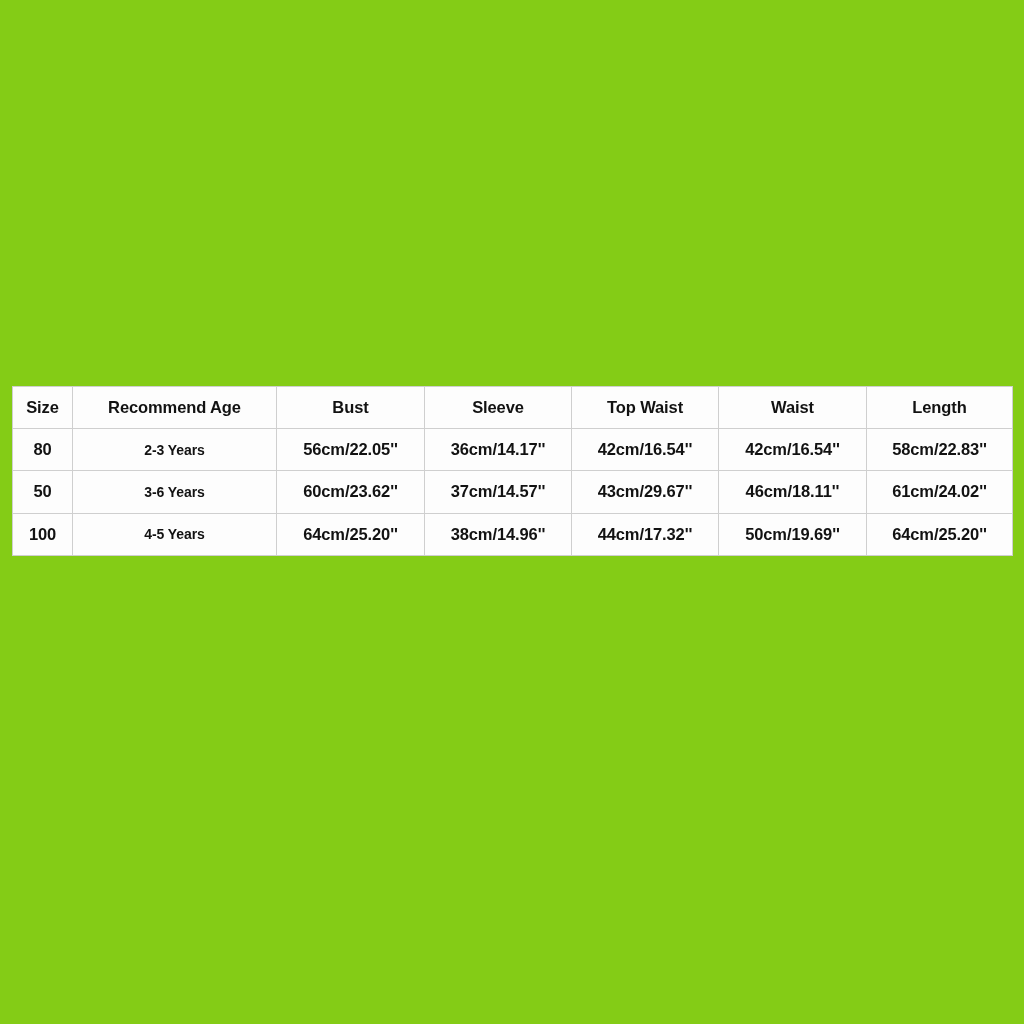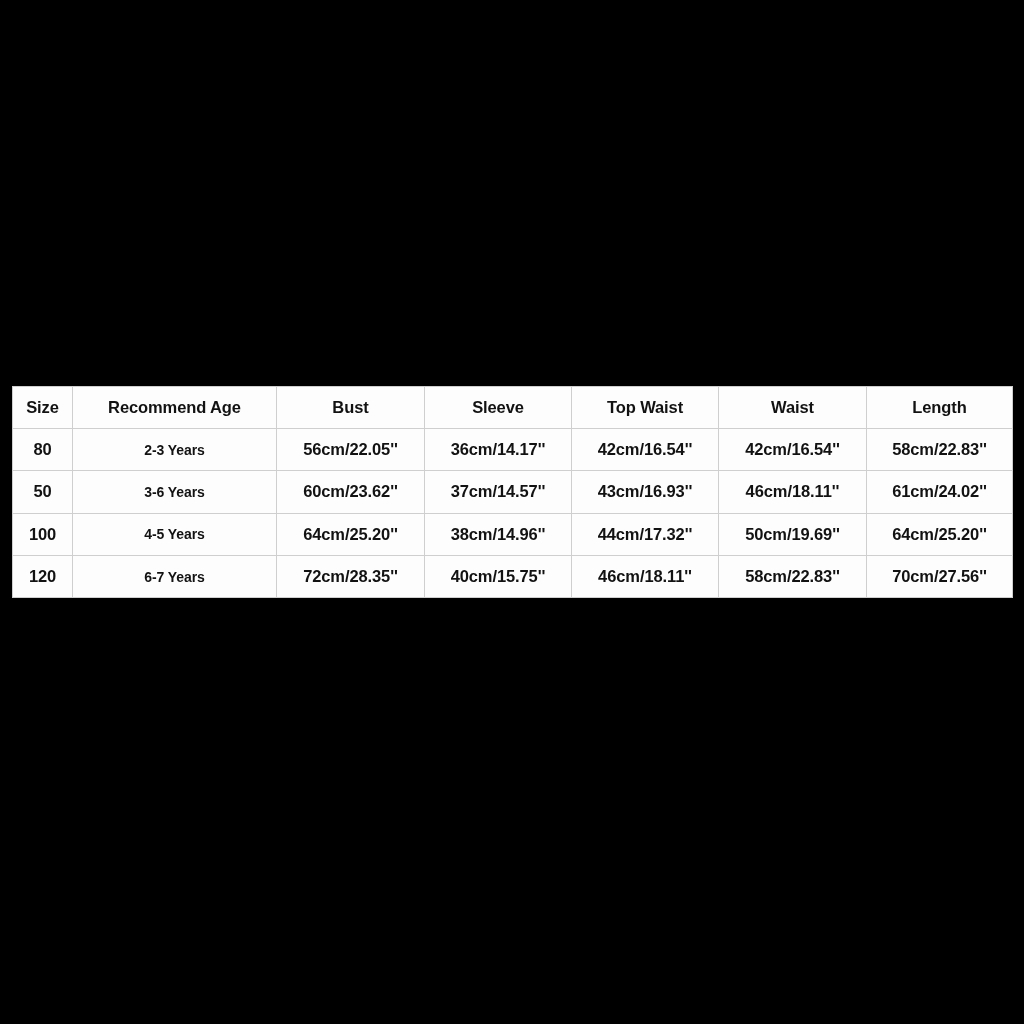--- a/index.html
+++ b/index.html
@@ -11,21 +11,21 @@
     height: 1024px;
     background: #ffffff;
     font-family: "Liberation Sans", sans-serif;
     overflow: hidden;
   }
 
   #page {
     position: relative;
     width: 1024px;
     height: 1024px;
-    background: #000000;
+    background: #84cc16;
   }
 
   #size-chart-wrap {
     position: absolute;
     left: 12px;
     top: 386px;
     width: 1000px;
   }
 
   table.size-chart {
@@ -110,39 +110,30 @@
           <td>36cm/14.17''</td>
           <td>42cm/16.54''</td>
           <td>42cm/16.54''</td>
           <td>58cm/22.83''</td>
         </tr>
         <tr>
           <td class="col-size">50</td>
           <td class="col-age">3-6 Years</td>
           <td>60cm/23.62''</td>
           <td>37cm/14.57''</td>
-          <td>43cm/16.93''</td>
+          <td>43cm/29.67''</td>
           <td>46cm/18.11''</td>
           <td>61cm/24.02''</td>
         </tr>
         <tr>
           <td class="col-size">100</td>
           <td class="col-age">4-5 Years</td>
           <td>64cm/25.20''</td>
           <td>38cm/14.96''</td>
           <td>44cm/17.32''</td>
           <td>50cm/19.69''</td>
           <td>64cm/25.20''</td>
         </tr>
-        <tr>
-          <td class="col-size">120</td>
-          <td class="col-age">6-7 Years</td>
-          <td>72cm/28.35''</td>
-          <td>40cm/15.75''</td>
-          <td>46cm/18.11''</td>
-          <td>58cm/22.83''</td>
-          <td>70cm/27.56''</td>
-        </tr>
       </tbody>
     </table>
   </div>
 
 </div>
 
 </body></html>

